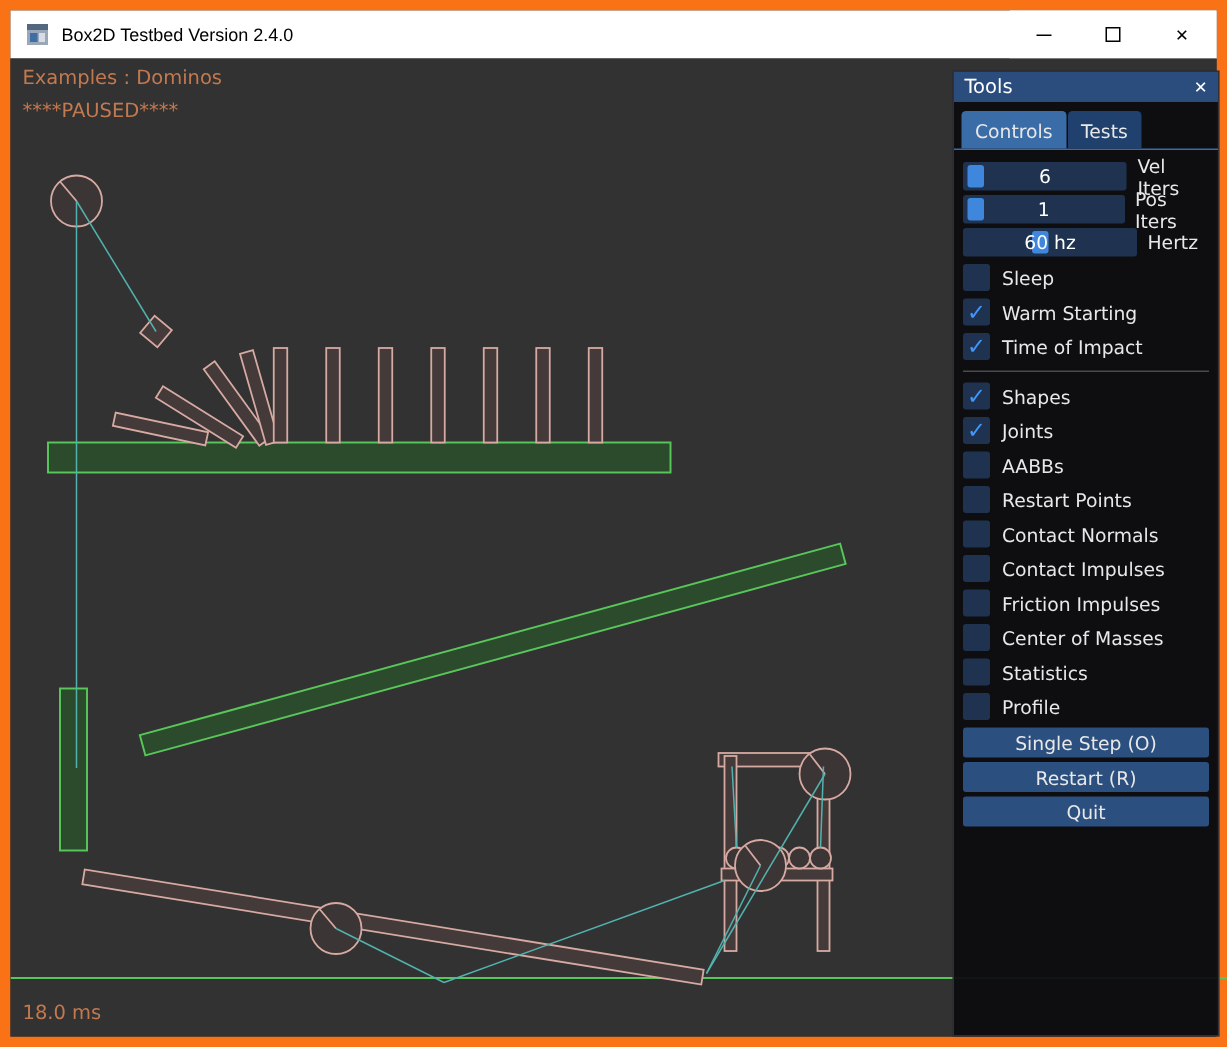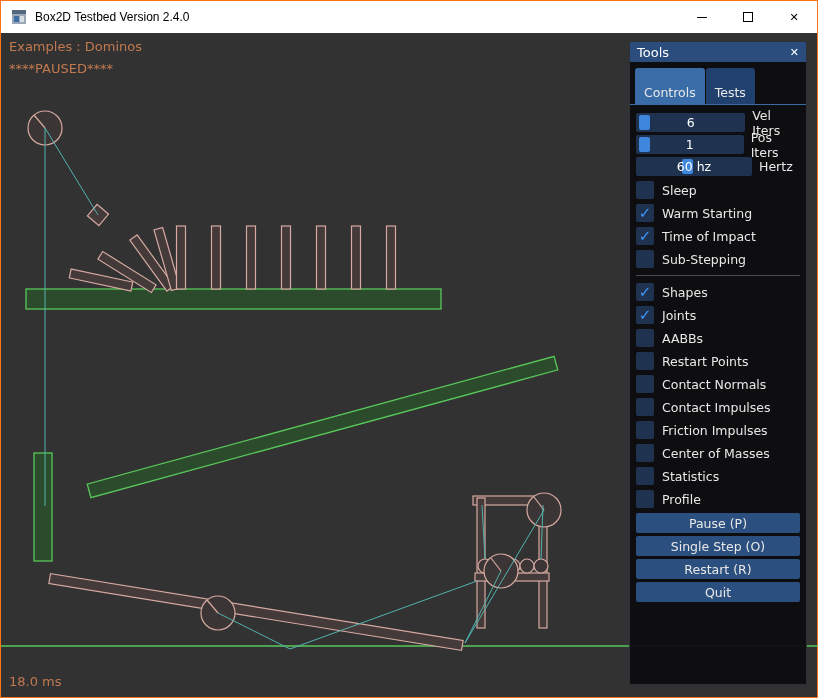--- a/index.html
+++ b/index.html
@@ -1,19 +1,19 @@
 <!DOCTYPE html>
 <html><head>
 <meta charset="utf-8">
 <style>
   * { box-sizing: border-box; margin: 0; padding: 0; }
   html,body { width:818px; height:698px; overflow:hidden; background:#222; }
   body { font-family:"Liberation Sans", sans-serif; }
 
-  .window { width:818px; height:698px; display:flex; flex-direction:column; border:1px solid #f97316; }
+  .window { width:818px; height:698px; display:flex; flex-direction:column; border:7px solid #f97316; }
 
   
   .titlebar { height:32px; background:#ffffff; display:flex; align-items:center; position:relative; flex:0 0 32px; }
   .app-icon { width:16px; height:16px; margin-left:10px; display:inline-block; }
   .win-title { margin-left:8px; font-size:12px; color:#000; }
   .win-controls { position:absolute; right:0; top:0; height:32px; display:flex; }
   .win-btn { width:46px; height:32px; background:#fff; border:none; display:flex; align-items:center; justify-content:center; color:#000; font-size:11px; }
   .min-glyph { width:10px; height:1px; background:#000; display:block; }
   .max-glyph { width:10px; height:10px; border:1px solid #000; display:block; }
 
@@ -33,21 +33,21 @@
   .jt  { stroke:#52b3ae; stroke-width:1; fill:none; }
 
   
   .tools-panel { position:absolute; left:628px; top:8px; width:178px; height:644px;
     background:rgba(13,13,15,0.95); border:1px solid rgba(110,110,128,0.35);
     color:#e8e8e8; font-size:12.5px; }
   .panel-titlebar { height:20px; background:#2a4d7d; display:flex; align-items:center;
     justify-content:space-between; padding:4px 7px; font-size:13px; color:#fff; }
   .panel-close { font-size:11px; cursor:default; }
   .tabbar { display:flex; gap:1px; padding:6px 5px 0 5px; border-bottom:1px solid #3a6da8; }
-  .tab { padding:17px 9px 4px 9px; background:#20406e; border-radius:3px 3px 0 0; }
+  .tab { padding:6px 9px 4px 9px; background:#20406e; border-radius:3px 3px 0 0; }
   .tab.active { background:#3a6da8; }
   .panel-content { padding:5px 6px; }
 
   .slider-row { display:flex; align-items:center; margin:3px 0; height:19px; }
   .slider-track { position:relative; width:116px; height:19px; background:#1f3350;
     display:flex; align-items:center; justify-content:center; border-radius:2px; }
   .slider-grab { position:absolute; top:2px; bottom:2px; width:11px; background:#3f87dd; border-radius:2px; }
   .grab-0 { left:3px; } .grab-1 { left:3px; } .grab-2 { left:46px; }
   .slider-value { position:relative; z-index:1; color:#fff; }
   .slider-label { margin-left:7px; }
@@ -223,24 +223,20 @@
               <span class="checkmark">✓</span>
             </span>
           <span class="check-label">Warm Starting</span>
         </div>
         <div class="check-row">
           <span class="checkbox checked">
               <span class="checkmark">✓</span>
             </span>
           <span class="check-label">Time of Impact</span>
         </div>
-        <div class="check-row">
-          <span class="checkbox"></span>
-          <span class="check-label">Sub-Stepping</span>
-        </div>
 
         <div class="separator"></div>
 
         <div class="check-row">
           <span class="checkbox checked">
               <span class="checkmark">✓</span>
             </span>
           <span class="check-label">Shapes</span>
         </div>
         <div class="check-row">
@@ -275,21 +271,20 @@
         </div>
         <div class="check-row">
           <span class="checkbox"></span>
           <span class="check-label">Statistics</span>
         </div>
         <div class="check-row">
           <span class="checkbox"></span>
           <span class="check-label">Profile</span>
         </div>
 
-        <button class="panel-btn">Pause (P)</button>
         <button class="panel-btn">Single Step (O)</button>
         <button class="panel-btn">Restart (R)</button>
         <button class="panel-btn">Quit</button>
 
       </div>
     </div>
   </div>
 </div>
 
 </body></html>

